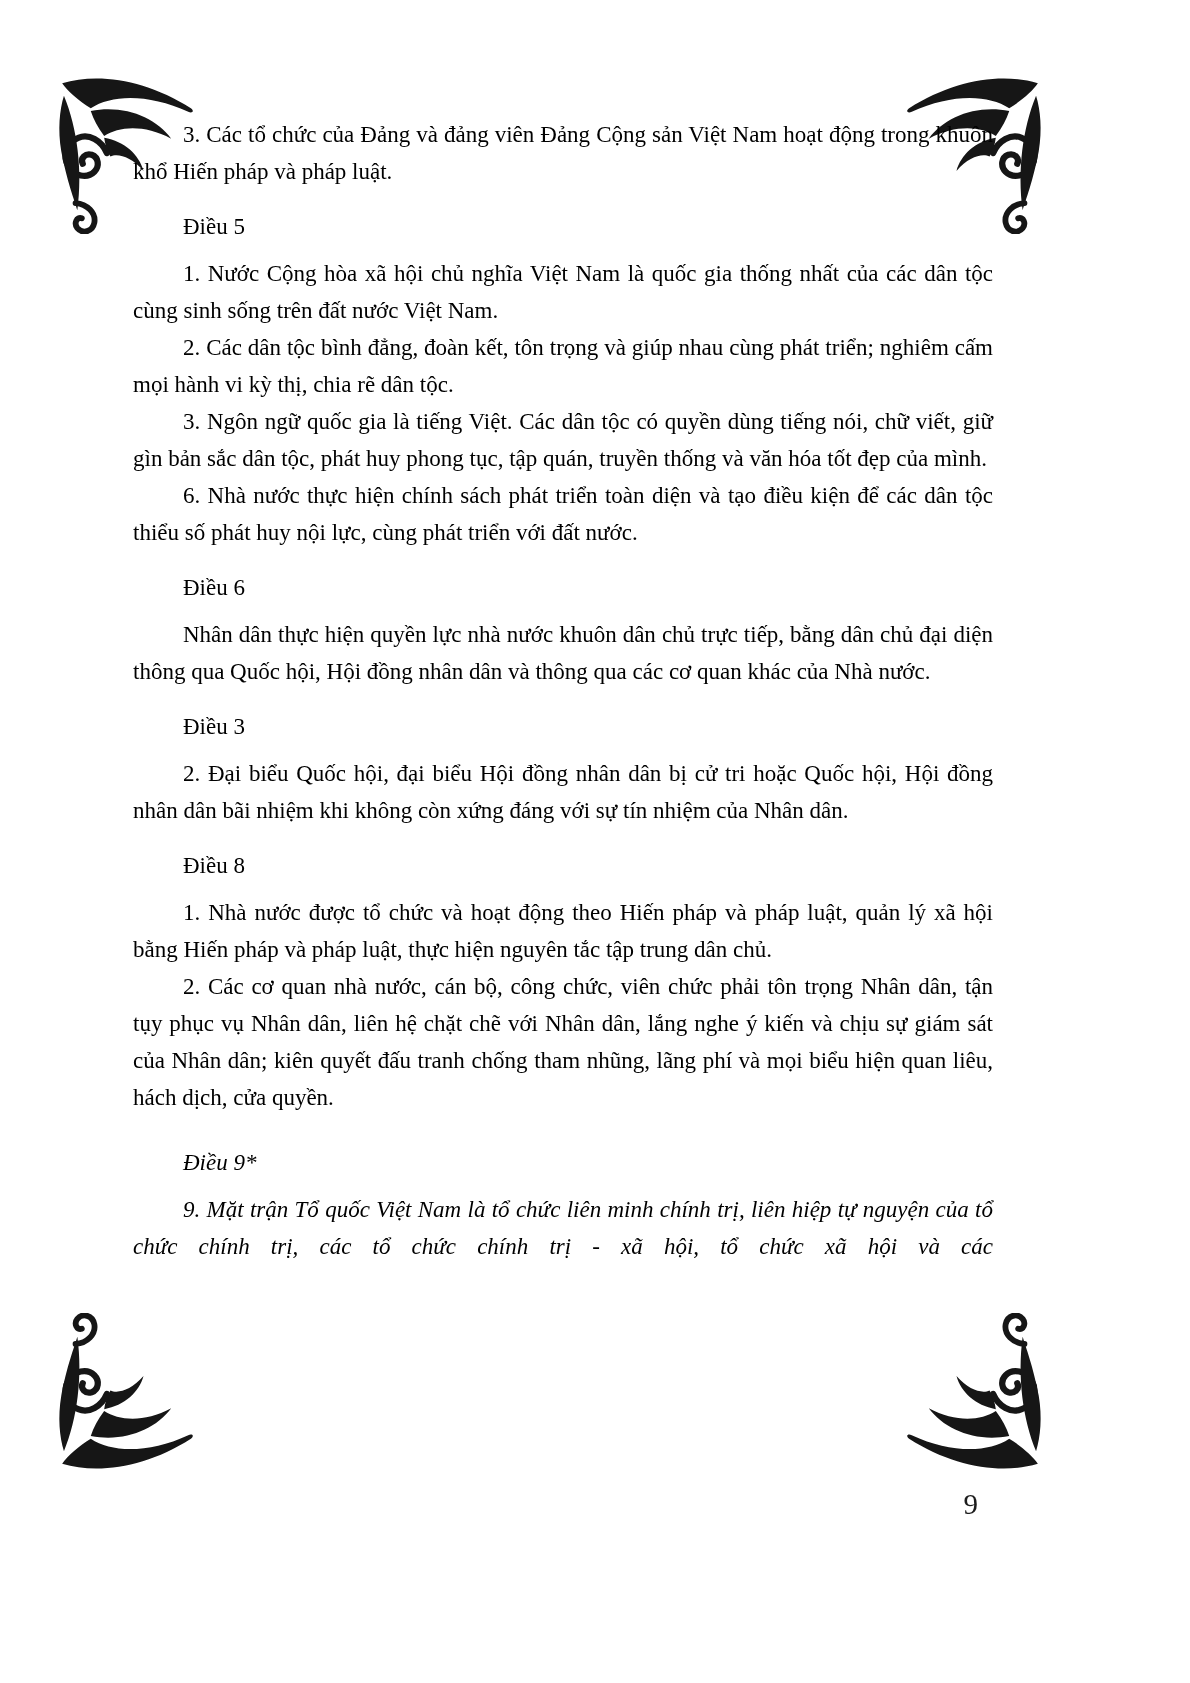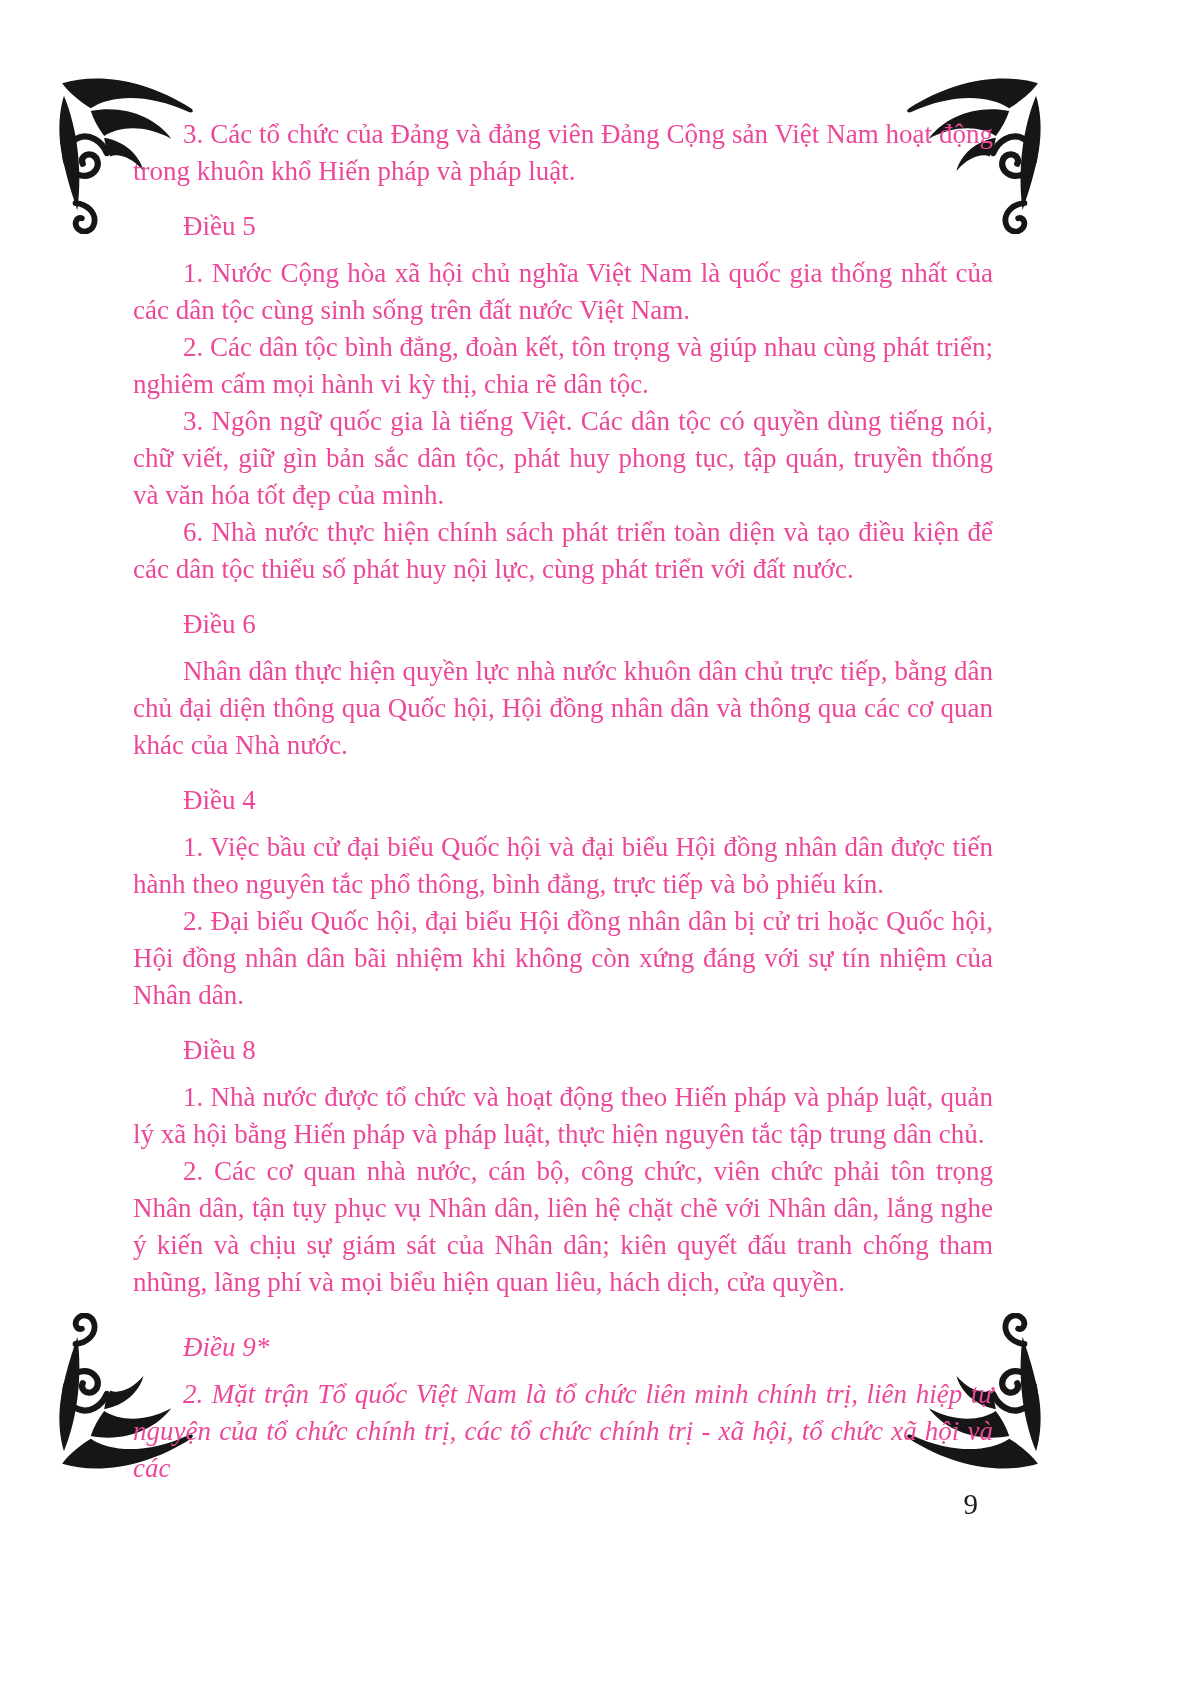--- a/index.html
+++ b/index.html
@@ -22,25 +22,25 @@
   
   .content {
     position: absolute;
     left: 133px;
     top: 116px;
     width: 860px;
     text-align: justify;
   }
   .content p, .content h3 {
     margin: 0;
-    font-size: 27px;
+    font-size: 23px;
     line-height: 37px;
     font-weight: normal;
     text-indent: 50px;
-    color: #ec4899;
+    color: #000000;
   }
   .content h3 { font-weight: 400; margin: 18px 0 10px 0; }
   .content h3.heading-italic { font-style: italic; margin-top: 28px; }
   .content p.italic-last { font-style: italic; text-align-last: justify; }
 
   
   .page-number {
     position: absolute;
     right: 212px;
     bottom: 162px;
@@ -94,25 +94,24 @@
 
   <div class="content">
       <p class="normal">3. Các tổ chức của Đảng và đảng viên Đảng Cộng sản Việt Nam hoạt động trong khuôn khổ Hiến pháp và pháp luật.</p>
       <h3 class="heading">Điều 5</h3>
       <p class="normal">1. Nước Cộng hòa xã hội chủ nghĩa Việt Nam là quốc gia thống nhất của các dân tộc cùng sinh sống trên đất nước Việt Nam.</p>
       <p class="normal">2. Các dân tộc bình đẳng, đoàn kết, tôn trọng và giúp nhau cùng phát triển; nghiêm cấm mọi hành vi kỳ thị, chia rẽ dân tộc.</p>
       <p class="normal">3. Ngôn ngữ quốc gia là tiếng Việt. Các dân tộc có quyền dùng tiếng nói, chữ viết, giữ gìn bản sắc dân tộc, phát huy phong tục, tập quán, truyền thống và văn hóa tốt đẹp của mình.</p>
       <p class="normal">6. Nhà nước thực hiện chính sách phát triển toàn diện và tạo điều kiện để các dân tộc thiểu số phát huy nội lực, cùng phát triển với đất nước.</p>
       <h3 class="heading">Điều 6</h3>
       <p class="normal">Nhân dân thực hiện quyền lực nhà nước khuôn dân chủ trực tiếp, bằng dân chủ đại diện thông qua Quốc hội, Hội đồng nhân dân và thông qua các cơ quan khác của Nhà nước.</p>
-      <h3 class="heading">Điều 4</h3>
-      <p class="normal">1. Việc bầu cử đại biểu Quốc hội và đại biểu Hội đồng nhân dân được tiến hành theo nguyên tắc phổ thông, bình đẳng, trực tiếp và bỏ phiếu kín.</p>
+      <h3 class="heading">Điều 3</h3>
       <p class="normal">2. Đại biểu Quốc hội, đại biểu Hội đồng nhân dân bị cử tri hoặc Quốc hội, Hội đồng nhân dân bãi nhiệm khi không còn xứng đáng với sự tín nhiệm của Nhân dân.</p>
       <h3 class="heading">Điều 8</h3>
       <p class="normal">1. Nhà nước được tổ chức và hoạt động theo Hiến pháp và pháp luật, quản lý xã hội bằng Hiến pháp và pháp luật, thực hiện nguyên tắc tập trung dân chủ.</p>
       <p class="normal">2. Các cơ quan nhà nước, cán bộ, công chức, viên chức phải tôn trọng Nhân dân, tận tụy phục vụ Nhân dân, liên hệ chặt chẽ với Nhân dân, lắng nghe ý kiến và chịu sự giám sát của Nhân dân; kiên quyết đấu tranh chống tham nhũng, lãng phí và mọi biểu hiện quan liêu, hách dịch, cửa quyền.</p>
       <h3 class="heading-italic">Điều 9*</h3>
-      <p class="italic-last">2. Mặt trận Tổ quốc Việt Nam là tổ chức liên minh chính trị, liên hiệp tự nguyện của tổ chức chính trị, các tổ chức chính trị - xã hội, tổ chức xã hội và các</p>
+      <p class="italic-last">9. Mặt trận Tổ quốc Việt Nam là tổ chức liên minh chính trị, liên hiệp tự nguyện của tổ chức chính trị, các tổ chức chính trị - xã hội, tổ chức xã hội và các</p>
     </div>
 
   <div class="page-number">9</div>
 
 </div>
 
 </body></html>

